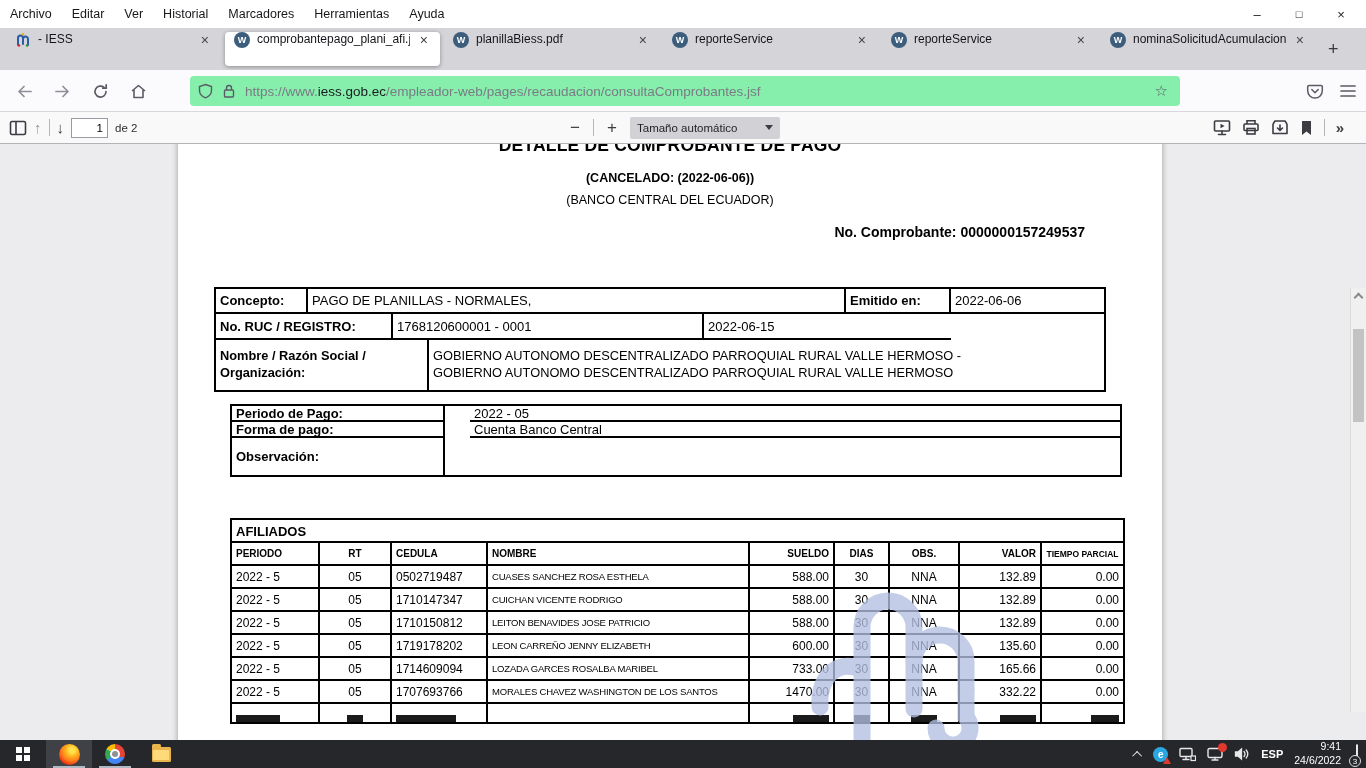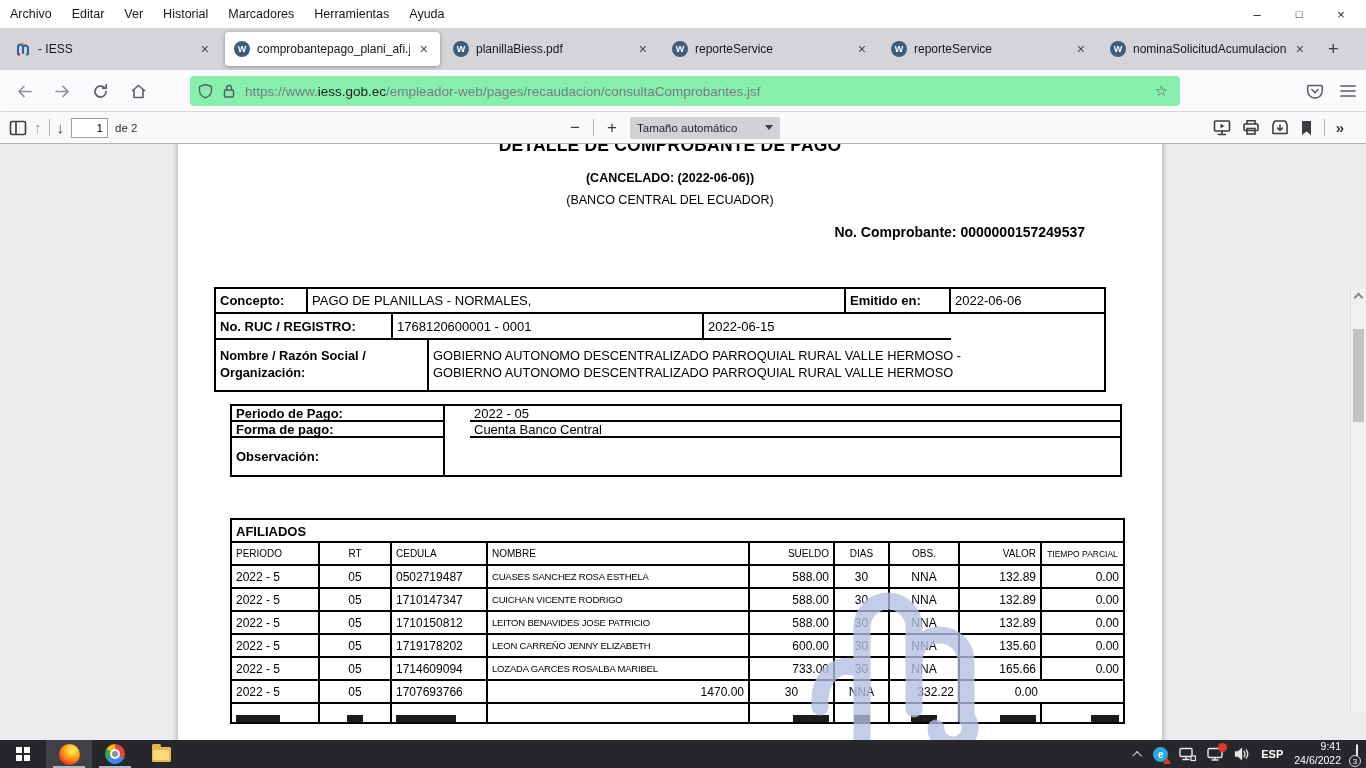--- a/index.html
+++ b/index.html
@@ -8,21 +8,21 @@
 
   
   .menubar { position:absolute; top:0; left:0; right:0; height:28px; background:#ffffff; display:flex; align-items:center; font-size:12.5px; color:#17171b; }
   .menu-item { padding:5px 10px; }
   .win-controls { position:absolute; right:4px; top:0; height:28px; display:flex; }
   .win-btn { width:42px; height:28px; display:flex; align-items:center; justify-content:center; font-size:13px; color:#222; }
   .win-btn.max { font-size:11px; }
 
   
   .tabstrip { position:absolute; top:28px; left:0; right:0; height:42px; background:#d5d5d9; display:flex; align-items:center; padding-left:4px; }
-  .tab { width:215px; height:34px; margin:0 2px; border-radius:4px; display:flex; align-items:center; gap:7px; padding:0 9px; font-size:12px; color:#15141a; flex:none; }
+  .tab { width:215px; height:34px; margin:0 2px; border-radius:4px; display:flex; gap:7px; padding:0 9px; font-size:12px; color:#15141a; flex:none; }
   .tab.active { background:#ffffff; box-shadow:0 1px 4px rgba(0,0,0,.35); }
   .tab-label { flex:1; white-space:nowrap; overflow:hidden; }
   .tab-close { font-size:14px; color:#44444c; padding:0 3px; }
   .fav-w { width:16px; height:16px; flex:none; border-radius:50%; background:#3d5d7c; color:#fff; font-weight:bold; font-size:9px; display:flex; align-items:center; justify-content:center; }
   .fav-iess { width:16px; height:16px; flex:none; }
   .newtab { font-size:18px; color:#3a3a40; padding:0 10px; }
 
   
   .navbar { position:absolute; top:70px; left:0; right:0; height:42px; background:#fbfbfe; border-bottom:1px solid #d9d9de; }
   .nav-icons { position:absolute; left:10px; top:0; height:42px; display:flex; align-items:center; gap:10px; }
@@ -72,21 +72,21 @@
   .tbl2 { left:52px; top:344px; width:892px; }
   .t2r { grid-template-columns:213px 1fr; height:16px;gap:25px; }
   .t2r3 { grid-template-columns:213px 1fr; height:37px; }
 
   .tbl3 { left:52px; top:458px; width:895px; }
   .af-title { height:23px; line-height:23px; font-weight:bold; font-size:13px; padding:0 4px; border-bottom:2px solid #000; }
   .afhead, .afrow { display:grid; grid-template-columns:88px 72px 96px 262px 85px 55px 70px 82px 1fr; height:23px; border-bottom:2px solid #000; }
   .afrow.partial { height:18px; border-bottom:none; }
   .ac { display:flex; align-items:center; padding:0 4px; overflow:hidden; white-space:nowrap; border-right:2px solid #000; font-size:12px; }
   .ac:last-child { border-right:none; }
-  .hd { font-weight:normal; font-size:10px; }
+  .hd { font-weight:bold; font-size:10px; }
   .hd.small { font-size:8.5px; }
   .al { justify-content:flex-start; }
   .ce { justify-content:center; }
   .ar { justify-content:flex-end; }
   .nm { font-size:9.5px; letter-spacing:-.2px; }
   .cut { display:block; height:7px; background:#1b1b1b; margin-top:11px; }
 
   .wm { position:absolute; left:630px; top:513px; width:212px; height:180px; opacity:.78; pointer-events:none; }
 
   
@@ -396,20 +396,21 @@
           <div class="ac ar">733.00</div>
           <div class="ac ce">30</div>
           <div class="ac ce">NNA</div>
           <div class="ac ar">165.66</div>
           <div class="ac ar">0.00</div>
         </div>
         <div class="afrow">
           <div class="ac al">2022 - 5</div>
           <div class="ac ce">05</div>
           <div class="ac al">1707693766</div>
+          <div class="ac al nm">MORALES CHAVEZ WASHINGTON DE LOS SANTOS</div>
           <div class="ac ar">1470.00</div>
           <div class="ac ce">30</div>
           <div class="ac ce">NNA</div>
           <div class="ac ar">332.22</div>
           <div class="ac ar">0.00</div>
         </div>
       <div class="afrow partial">
         <div class="ac al">
             <span class="cut" style="width:44px"></span>
           </div>

